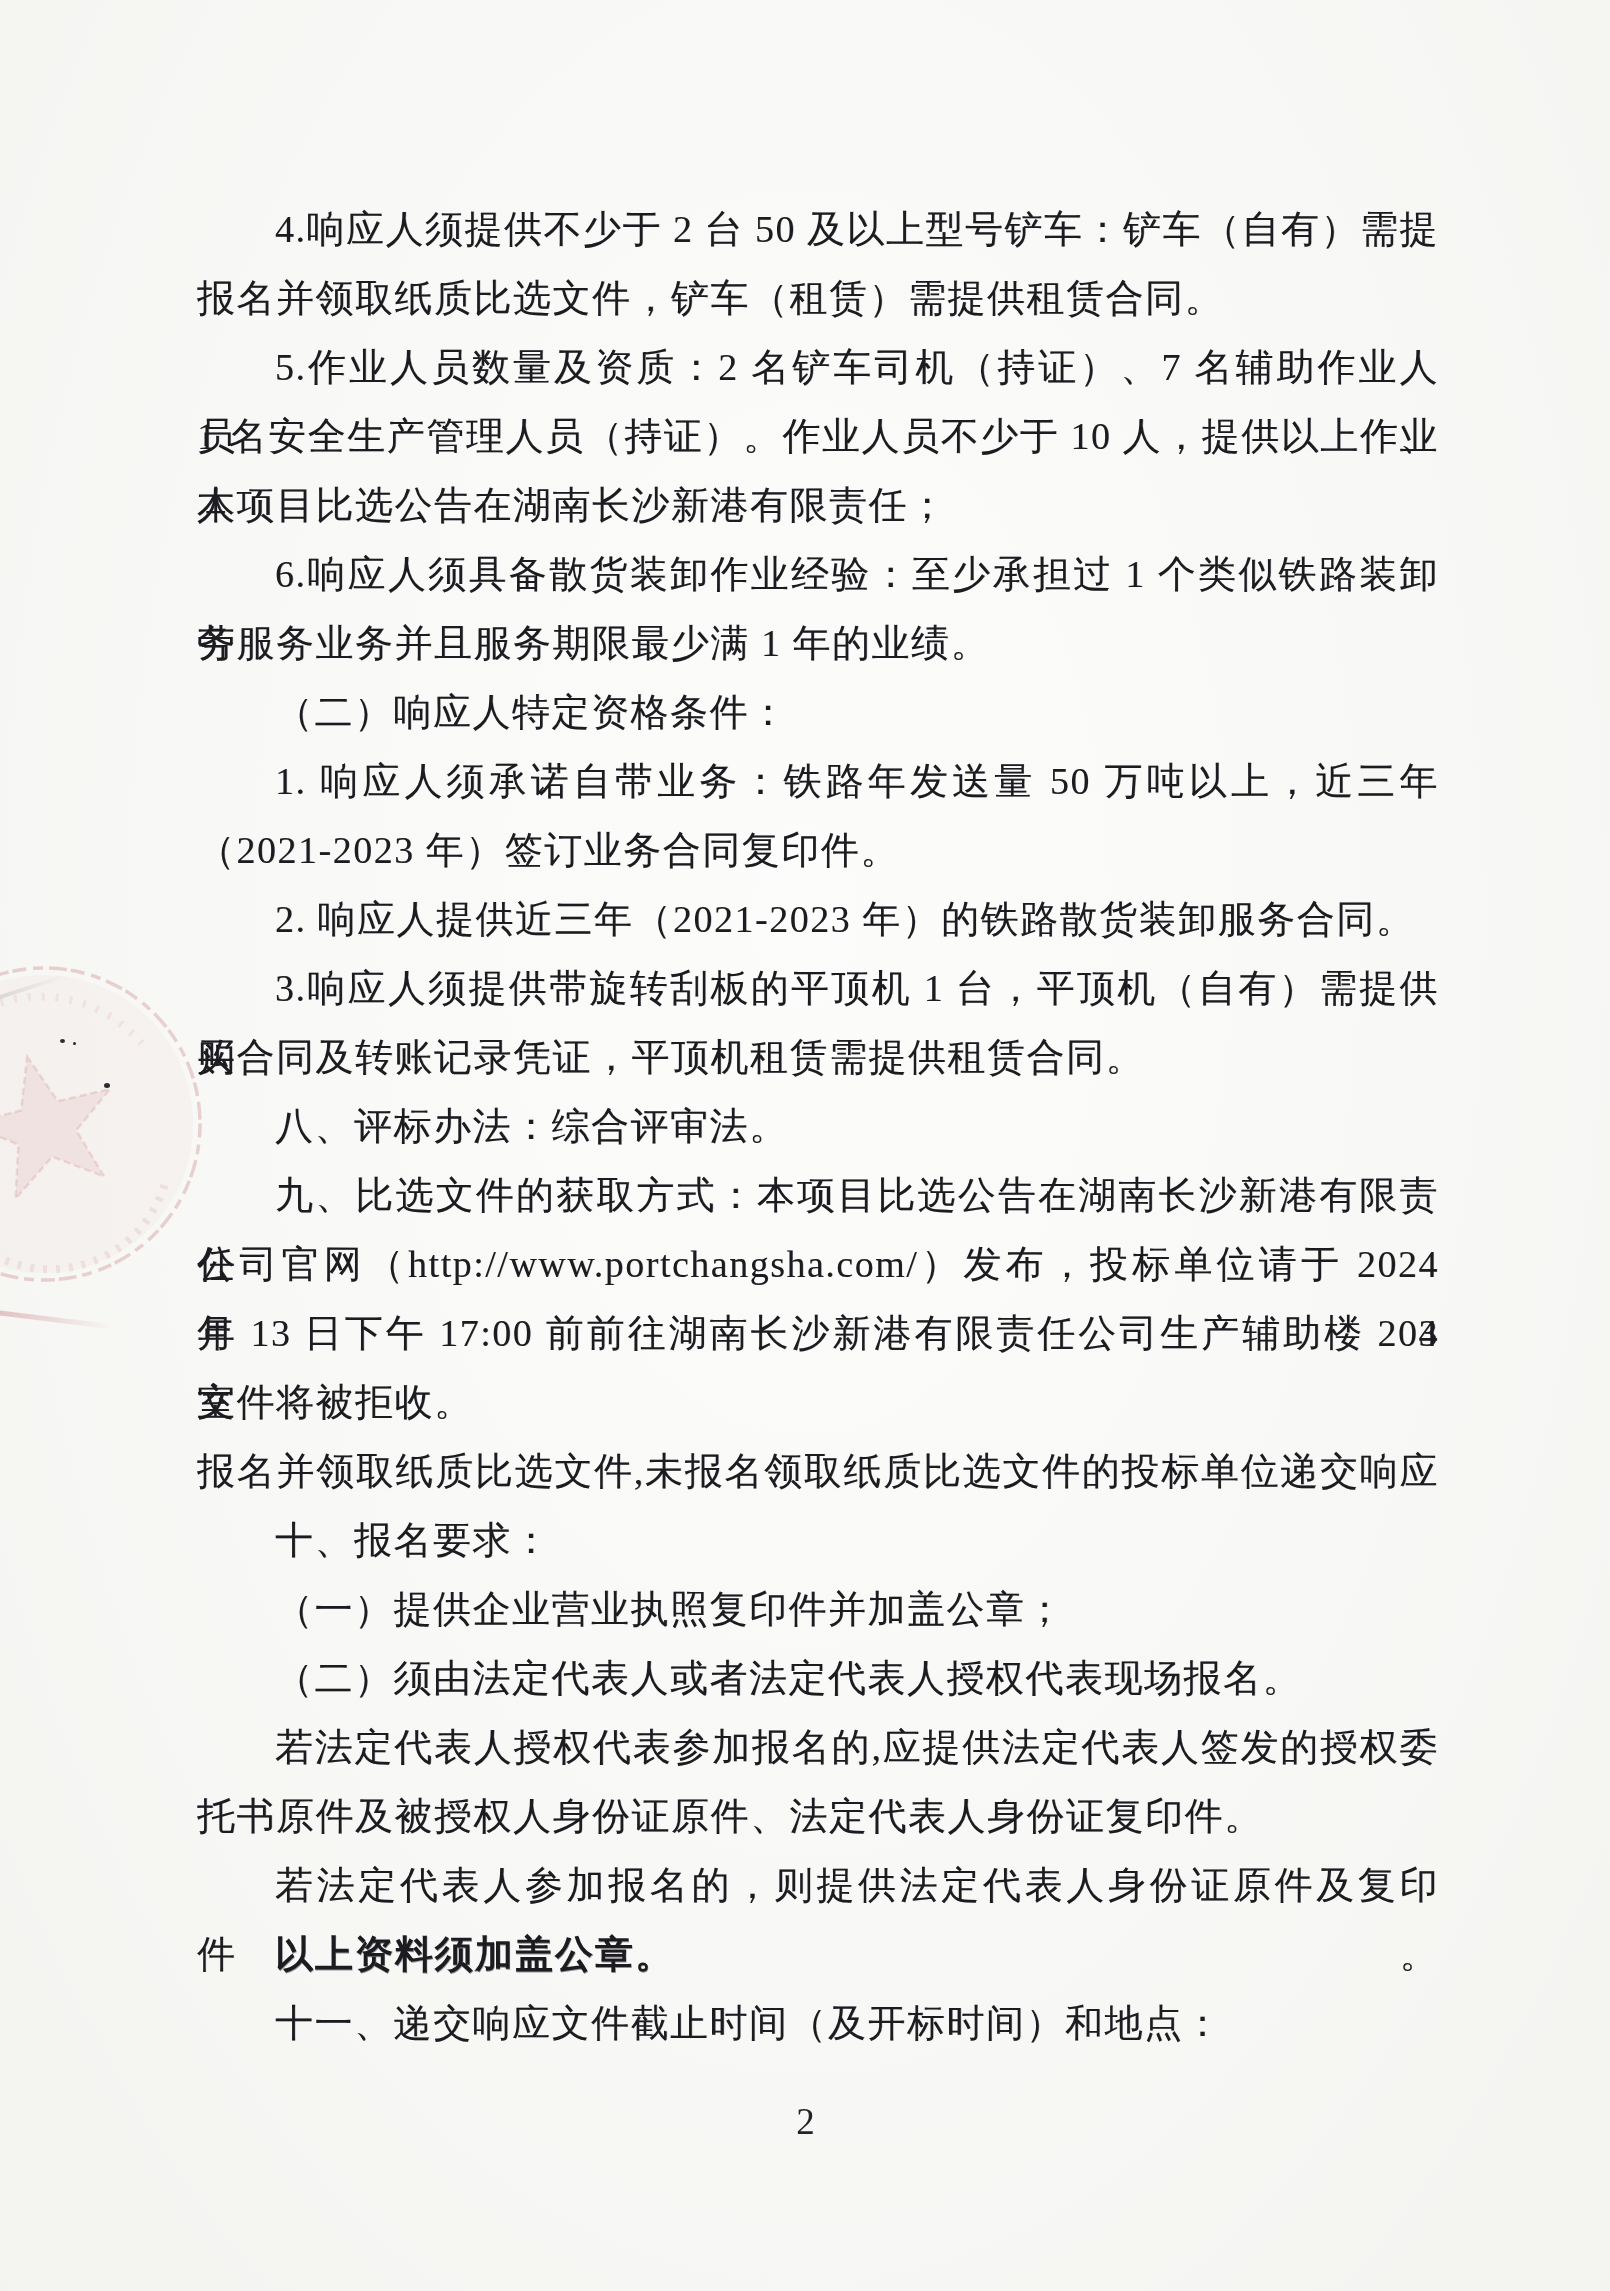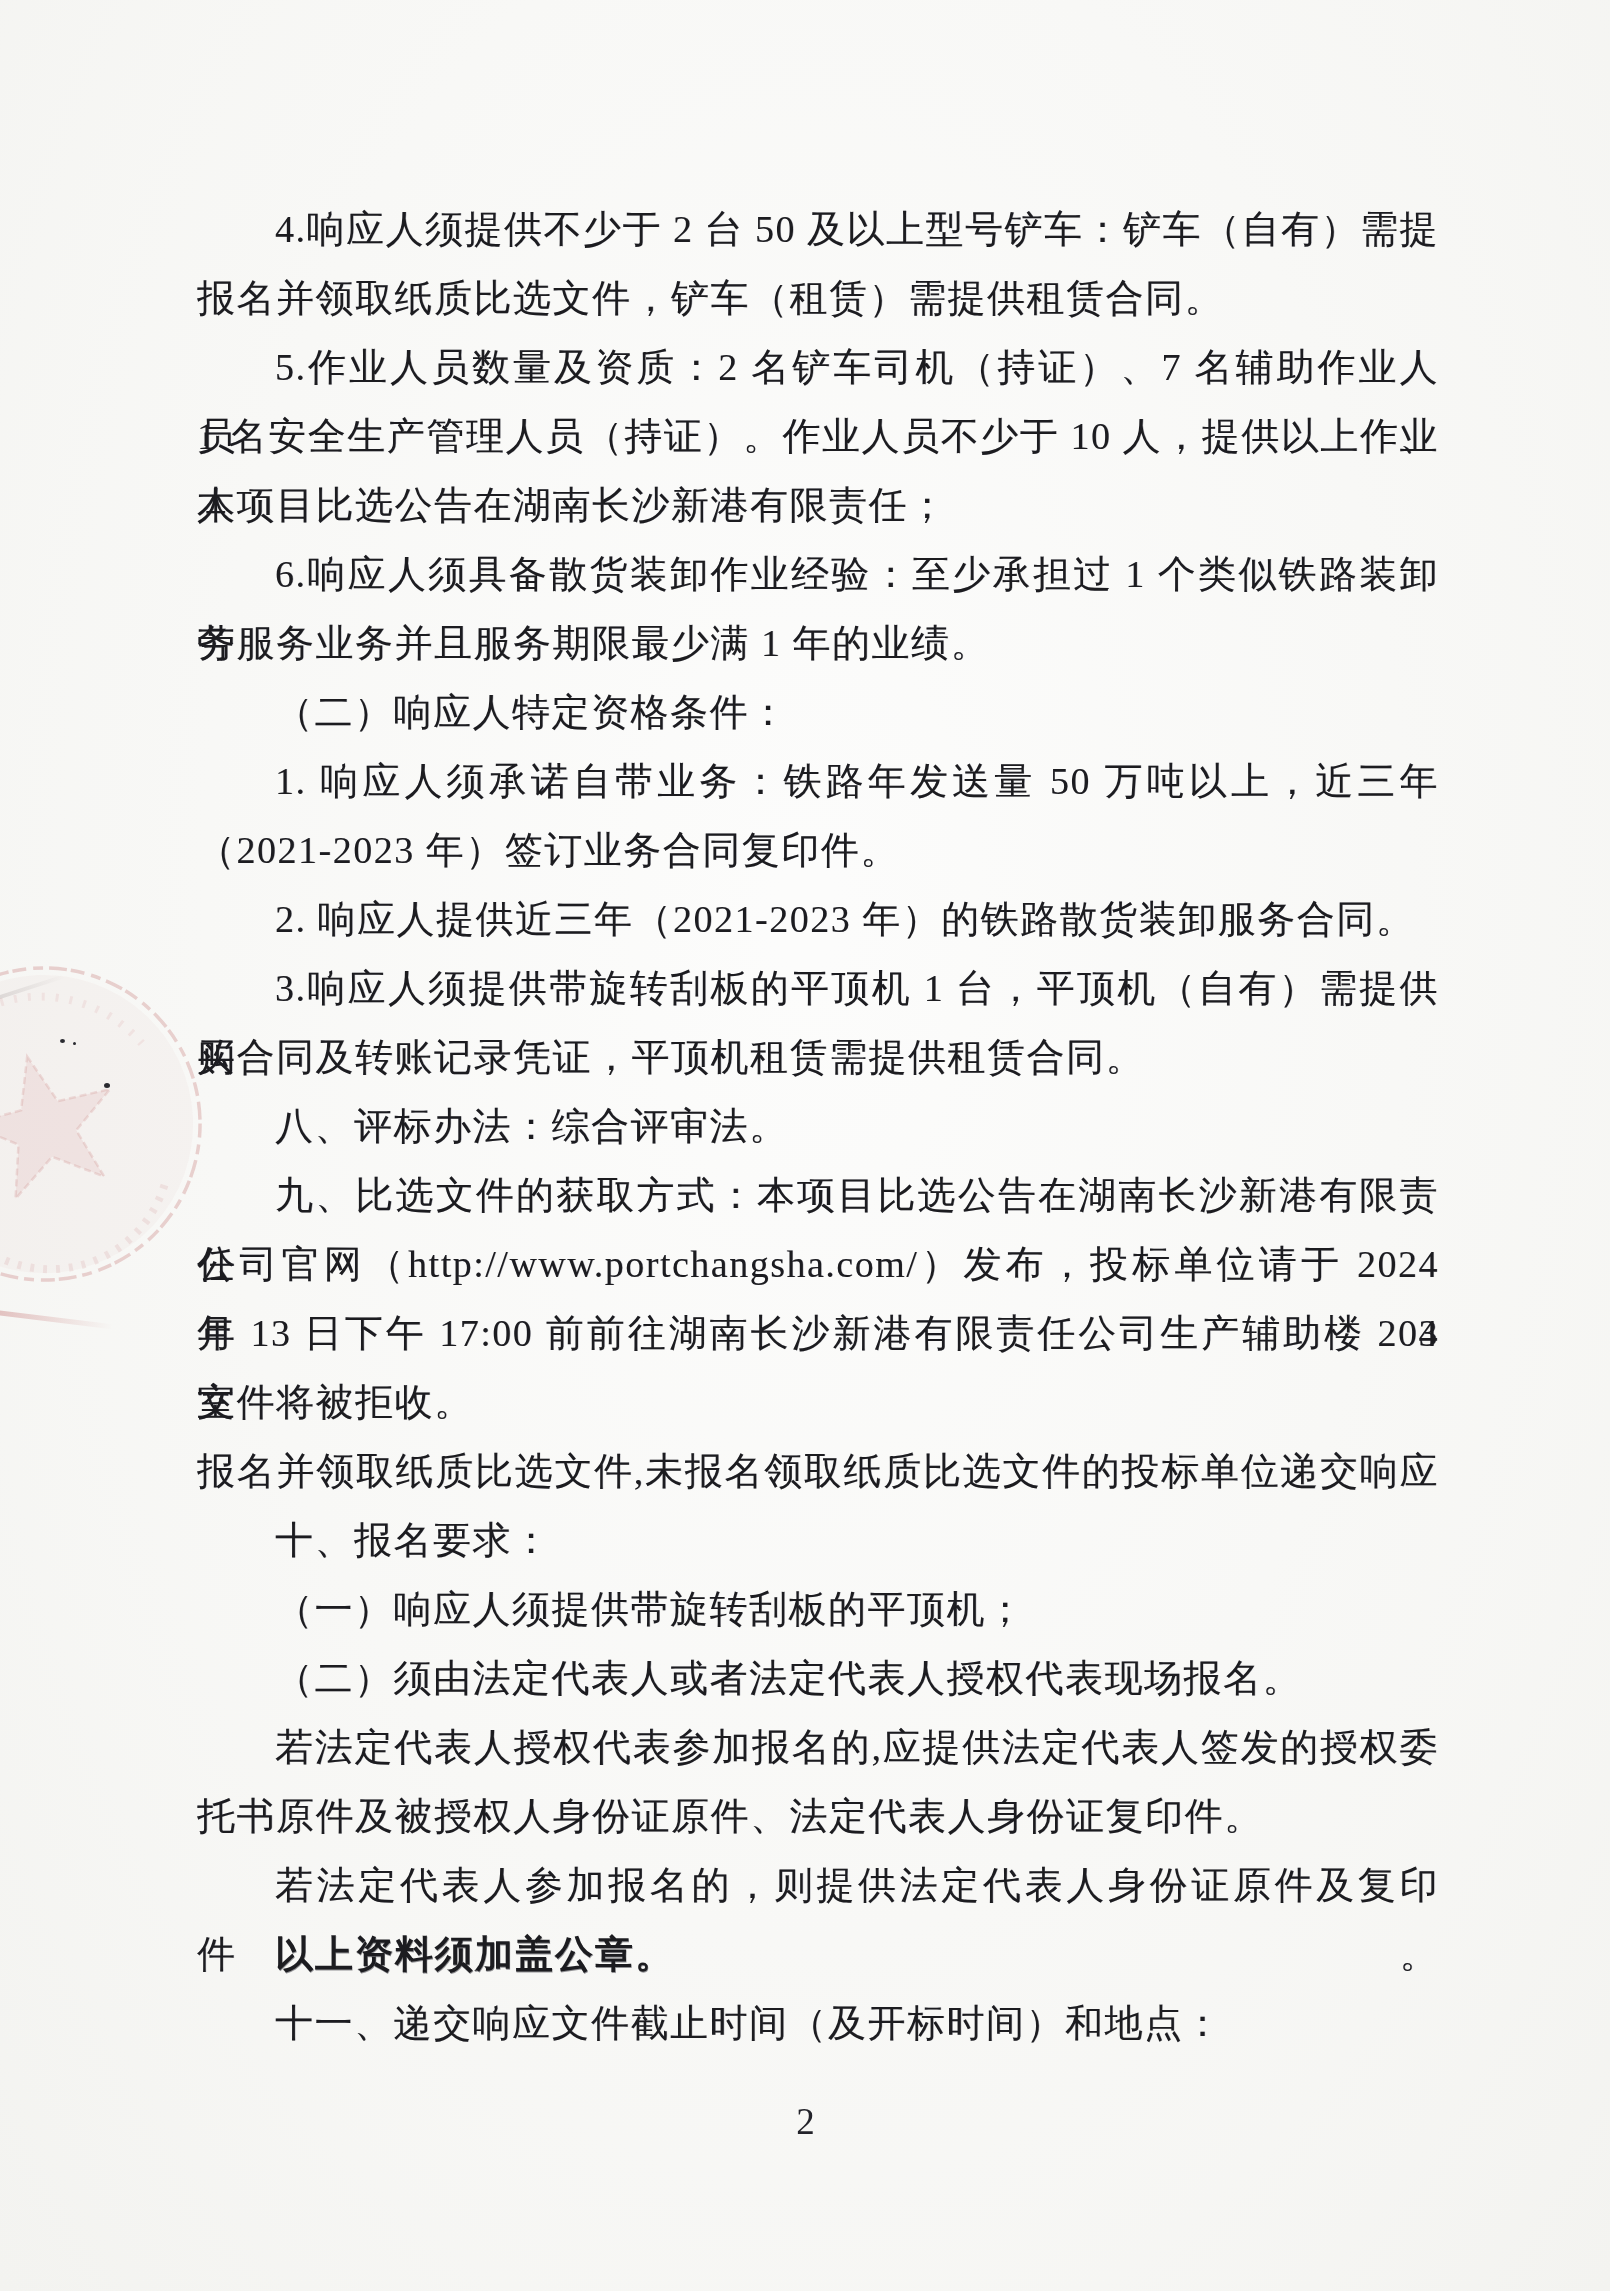--- a/index.html
+++ b/index.html
@@ -132,21 +132,21 @@
     <div class="line indent">2. 响应人提供近三年（2021-2023 年）的铁路散货装卸服务合同。</div>
     <div class="line indent fill">3.响应人须提供带旋转刮板的平顶机 1 台，平顶机（自有）需提供购</div>
     <div class="line">买合同及转账记录凭证，平顶机租赁需提供租赁合同。</div>
     <div class="line indent">八、评标办法：综合评审法。</div>
     <div class="line indent fill">九、比选文件的获取方式：本项目比选公告在湖南长沙新港有限责任</div>
     <div class="line fill">公司官网（http://www.portchangsha.com/）发布，投标单位请于 2024 年 3</div>
     <div class="line fill">月 13 日下午 17:00 前前往湖南长沙新港有限责任公司生产辅助楼 204 室</div>
     <div class="line">文件将被拒收。</div>
     <div class="line fill">报名并领取纸质比选文件,未报名领取纸质比选文件的投标单位递交响应</div>
     <div class="line indent">十、报名要求：</div>
-    <div class="line indent">（一）响应人须提供带旋转刮板的平顶机；</div>
+    <div class="line indent">（一）提供企业营业执照复印件并加盖公章；</div>
     <div class="line indent">（二）须由法定代表人或者法定代表人授权代表现场报名。</div>
     <div class="line indent fill">若法定代表人授权代表参加报名的,应提供法定代表人签发的授权委</div>
     <div class="line">托书原件及被授权人身份证原件、法定代表人身份证复印件。</div>
     <div class="line indent fill">若法定代表人参加报名的，则提供法定代表人身份证原件及复印件。</div>
     <div class="line indent bold">以上资料须加盖公章。</div>
     <div class="line indent">十一、递交响应文件截止时间（及开标时间）和地点：</div>
   </main>
 
   <div class="page-number">2</div>
 

